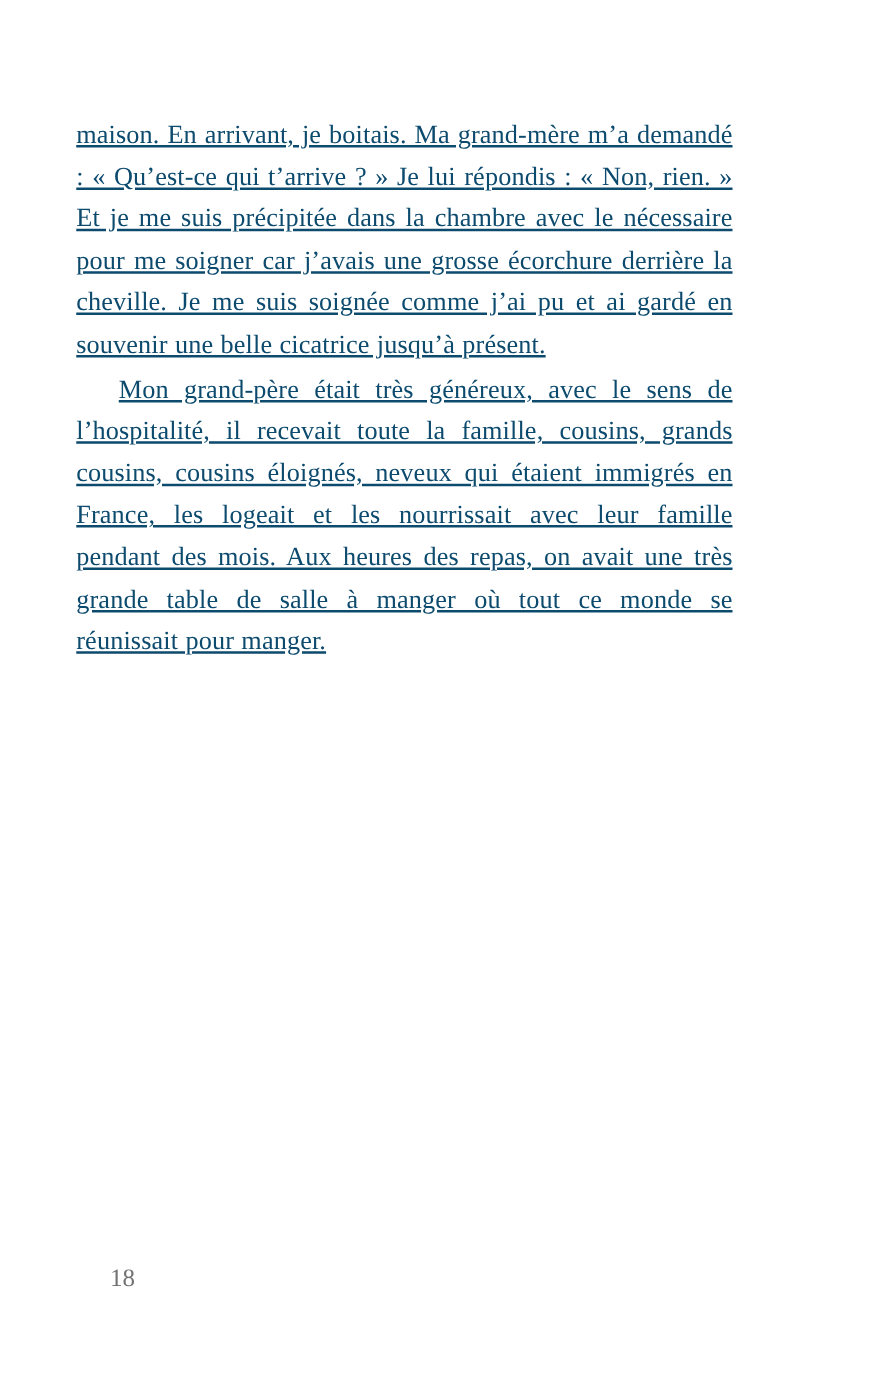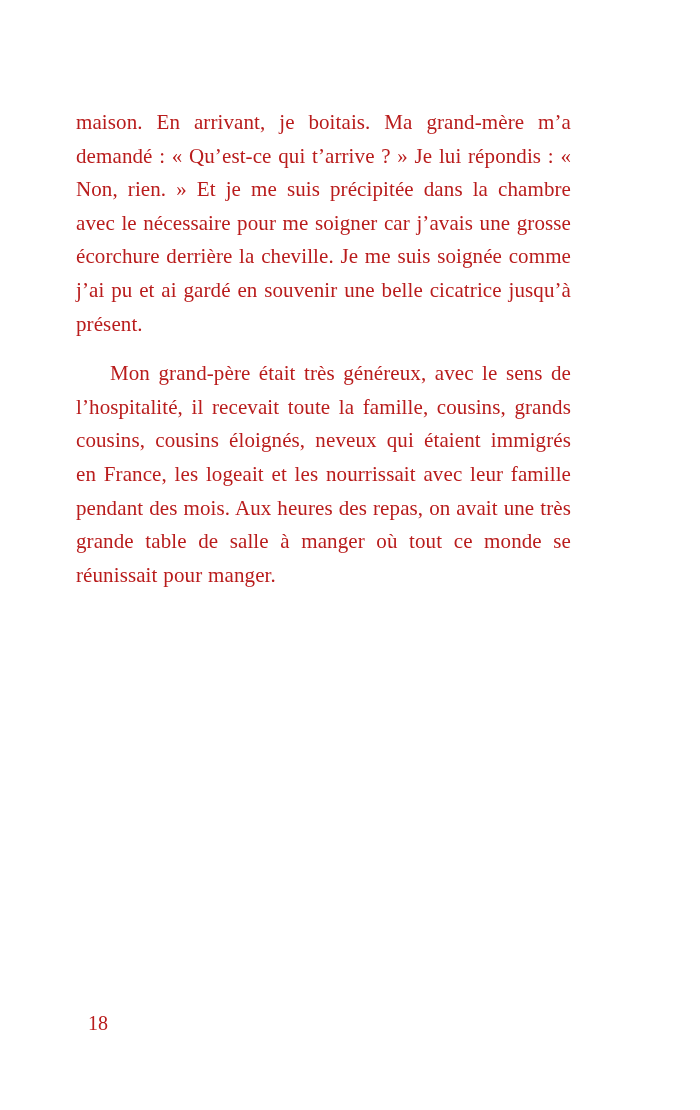--- a/index.html
+++ b/index.html
@@ -23,38 +23,39 @@
     height: 1110px;
     background: #ffffff;
   }
   .text-block {
     position: absolute;
     top: 90px;
     left: 60px;
     width: 527px;
   }
   .text-block p {
-    margin: 16px;
+    margin: 1px;
     font-size: 21px;
     line-height: 33.6px;
     text-align: justify;
     letter-spacing: 0.1px;
     word-spacing: 0.5px;
-    color: #b91c1c;
+    color: #0c4a6e;
+    text-decoration: underline;
   }
   .text-block p.indent {
     text-indent: 34px;
     margin-top: 2px;
   }
   .page-number {
     position: absolute;
     left: 88px;
     top: 1012px;
     font-size: 20px;
-    color: #b91c1c;
+    color: #737373;
   }
 </style>
 </head>
 <body>
 
 <div class="page">
 
   <div class="text-block">
     <p>maison. En arrivant, je boitais. Ma grand-mère m’a demandé : « Qu’est-ce qui t’arrive ? » Je lui répondis : « Non, rien. » Et je me suis précipitée dans la chambre avec le nécessaire pour me soigner car j’avais une grosse écorchure derrière la cheville. Je me suis soignée comme j’ai pu et ai gardé en souvenir une belle cicatrice jusqu’à présent.</p>
     <p class="indent">Mon grand-père était très généreux, avec le sens de l’hospitalité, il recevait toute la famille, cousins, grands cousins, cousins éloignés, neveux qui étaient immigrés en France, les logeait et les nourrissait avec leur famille pendant des mois. Aux heures des repas, on avait une très grande table de salle à manger où tout ce monde se réunissait pour manger.</p>

